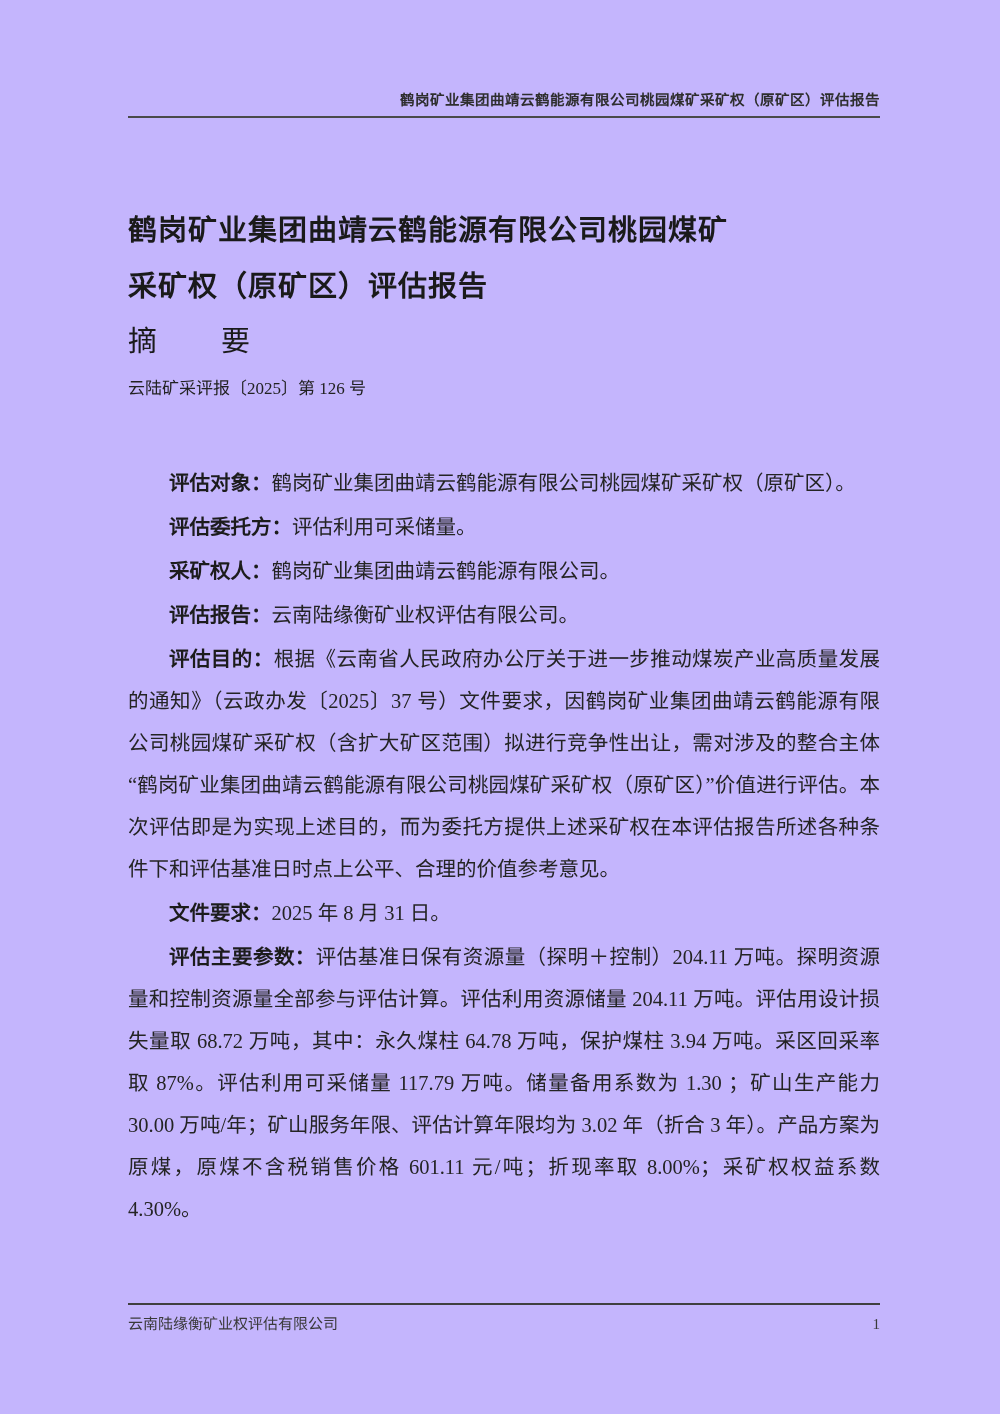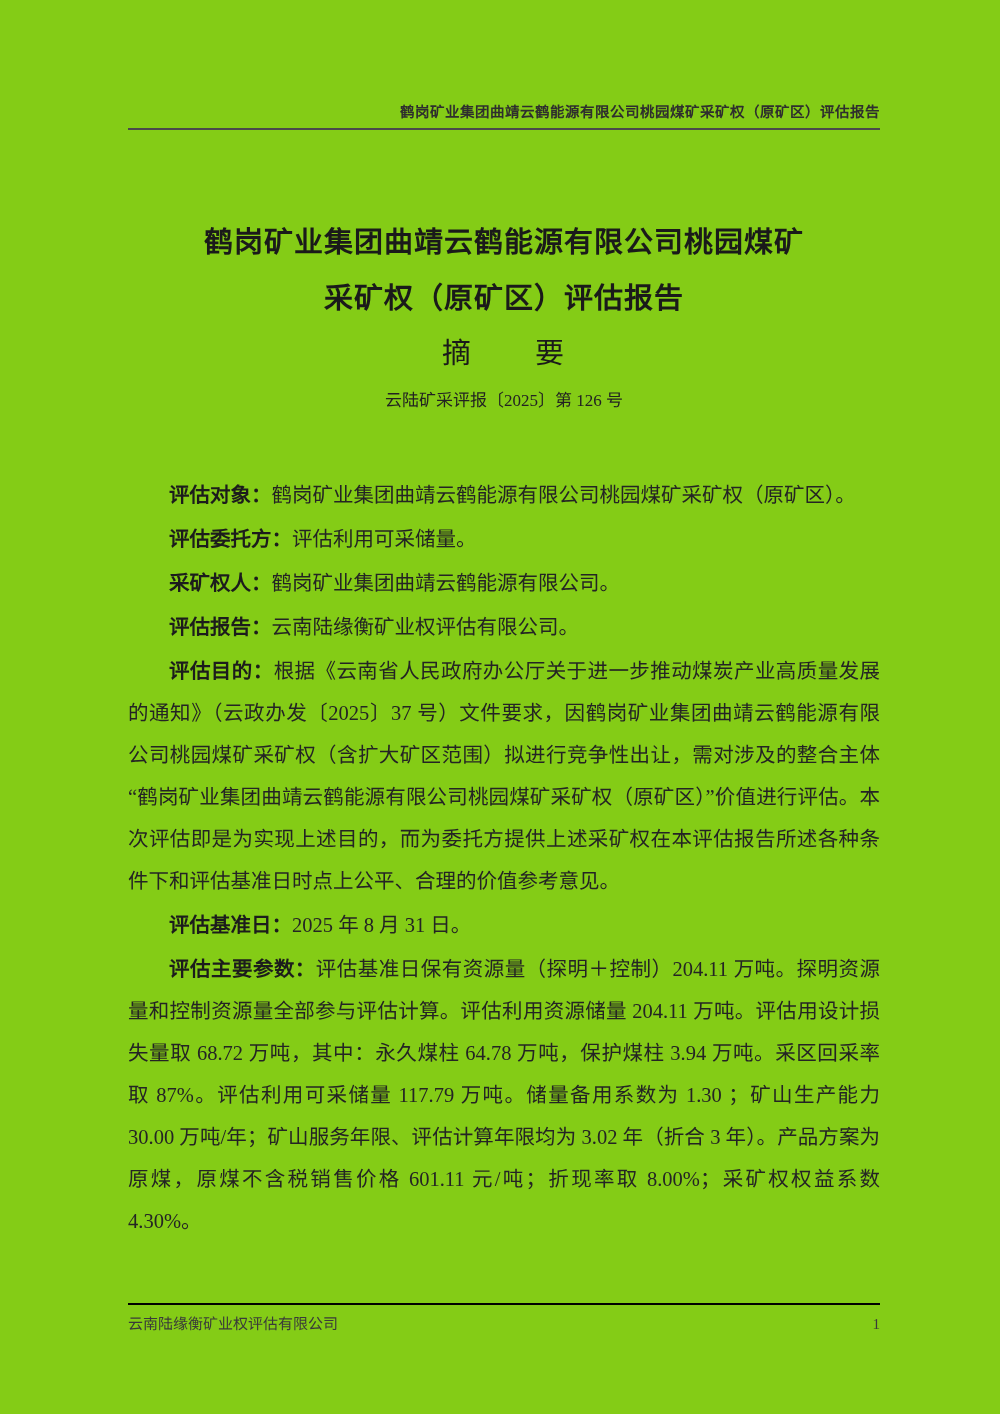--- a/index.html
+++ b/index.html
@@ -5,44 +5,43 @@
   html, body {
     margin: 0;
     padding: 0;
     background: #ffffff;
   }
   .page {
     position: relative;
     width: 1000px;
     height: 1414px;
     margin: 0 auto;
-    background: #84cc16;
+    background: #c4b5fd;
     box-sizing: border-box;
-    padding: 12px 120px 0 128px;
+    padding: 0 120px 0 128px;
     overflow: hidden;
     font-family: "Liberation Serif", "DejaVu Serif", serif;
     color: #2b2b2b;
   }
   .running-header {
     margin-top: 88px;
     text-align: right;
     font-size: 14.5px;
     font-weight: 700;
     letter-spacing: 0.5px;
     color: #2e2e2e;
   }
   .header-rule {
     margin-top: 7px;
     border: none;
     border-bottom: 2px solid #4a4a4a;
     height: 0;
   }
   .title-block {
     margin-top: 84px;
-    text-align: center;
     color: #1a1a1a;
   }
   .title-line {
     font-size: 29px;
     font-weight: 700;
     line-height: 56px;
     letter-spacing: 1px;
   }
   .summary-heading {
     font-size: 29px;
@@ -69,21 +68,21 @@
   }
   .para .label {
     font-weight: 700;
     color: #1c1c1c;
   }
   .footer {
     position: absolute;
     left: 128px;
     right: 120px;
     top: 1303px;
-    border-top: 2px solid #000000;
+    border-top: 2px solid #404040;
     padding-top: 7px;
     display: flex;
     justify-content: space-between;
     align-items: baseline;
     font-size: 15px;
     color: #3a3a3a;
   }
 </style>
 </head>
 <body>
@@ -99,21 +98,21 @@
     <div class="summary-heading">摘　　要</div>
     <div class="doc-number">云陆矿采评报〔2025〕第 126 号</div>
   </div>
 
   <div class="body-block">
     <p class="para"><strong class="label">评估对象：</strong><span>鹤岗矿业集团曲靖云鹤能源有限公司桃园煤矿采矿权（原矿区）。</span></p>
     <p class="para"><strong class="label">评估委托方：</strong><span>评估利用可采储量。</span></p>
     <p class="para"><strong class="label">采矿权人：</strong><span>鹤岗矿业集团曲靖云鹤能源有限公司。</span></p>
     <p class="para"><strong class="label">评估报告：</strong><span>云南陆缘衡矿业权评估有限公司。</span></p>
     <p class="para"><strong class="label">评估目的：</strong><span>根据《云南省人民政府办公厅关于进一步推动煤炭产业高质量发展的通知》（云政办发〔2025〕37 号）文件要求，因鹤岗矿业集团曲靖云鹤能源有限公司桃园煤矿采矿权（含扩大矿区范围）拟进行竞争性出让，需对涉及的整合主体“鹤岗矿业集团曲靖云鹤能源有限公司桃园煤矿采矿权（原矿区）”价值进行评估。本次评估即是为实现上述目的，而为委托方提供上述采矿权在本评估报告所述各种条件下和评估基准日时点上公平、合理的价值参考意见。</span></p>
-    <p class="para"><strong class="label">评估基准日：</strong><span>2025 年 8 月 31 日。</span></p>
+    <p class="para"><strong class="label">文件要求：</strong><span>2025 年 8 月 31 日。</span></p>
     <p class="para"><strong class="label">评估主要参数：</strong><span>评估基准日保有资源量（探明＋控制）204.11 万吨。探明资源量和控制资源量全部参与评估计算。评估利用资源储量 204.11 万吨。评估用设计损失量取 68.72 万吨，其中：永久煤柱 64.78 万吨，保护煤柱 3.94 万吨。采区回采率取 87%。评估利用可采储量 117.79 万吨。储量备用系数为 1.30 ；矿山生产能力 30.00 万吨/年；矿山服务年限、评估计算年限均为 3.02 年（折合 3 年）。产品方案为原煤，原煤不含税销售价格 601.11 元/吨；折现率取 8.00%；采矿权权益系数 4.30%。</span></p>
   </div>
 
   <div class="footer">
     <span>云南陆缘衡矿业权评估有限公司</span>
     <span>1</span>
   </div>
 
 </div>
 

